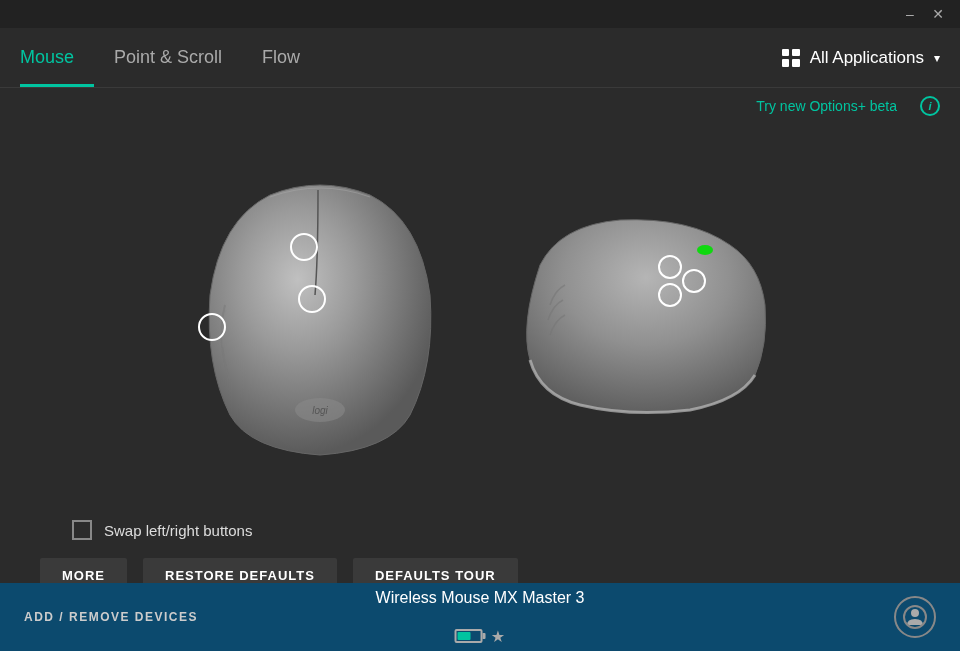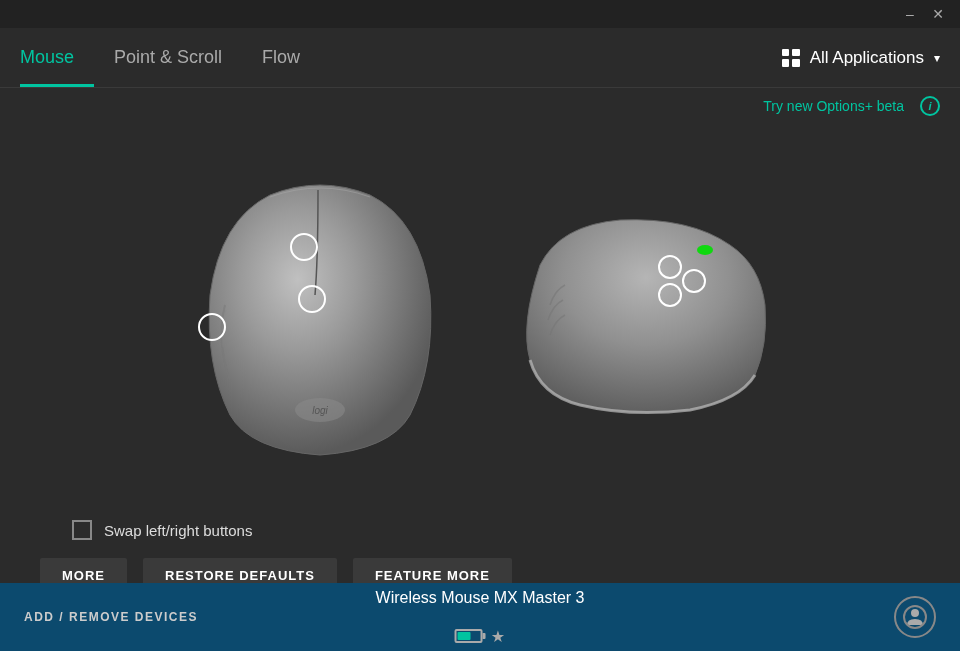--- a/index.html
+++ b/index.html
@@ -95,21 +95,21 @@
       font-size: 12px;
       color: #fff;
     }
 
     
     .beta-notice {
       display: flex;
       align-items: center;
       justify-content: flex-end;
       padding: 8px 20px 4px;
-      gap: 16px;
+      gap: 23px;
     }
     .beta-link {
       color: #00c4a0;
       font-size: 14px;
       cursor: pointer;
     }
     .info-icon {
       width: 20px;
       height: 20px;
       border: 2px solid #00c4a0;
@@ -401,21 +401,21 @@
 </div>
 
 <div class="bottom-controls">
   <div class="swap-row">
     <div class="checkbox"></div>
     <span class="swap-label">Swap left/right buttons</span>
   </div>
   <div class="action-buttons">
     <button class="action-btn">MORE</button>
     <button class="action-btn">RESTORE DEFAULTS</button>
-    <button class="action-btn">FEATURE MORE</button>
+    <button class="action-btn">DEFAULTS TOUR</button>
   </div>
 </div>
 
 <div class="status-bar">
   <span class="add-remove">ADD / REMOVE DEVICES</span>
 
   <div class="device-info">
     <span class="device-name">Wireless Mouse MX Master 3</span>
     <div class="device-icons">
       <div class="battery-icon">

